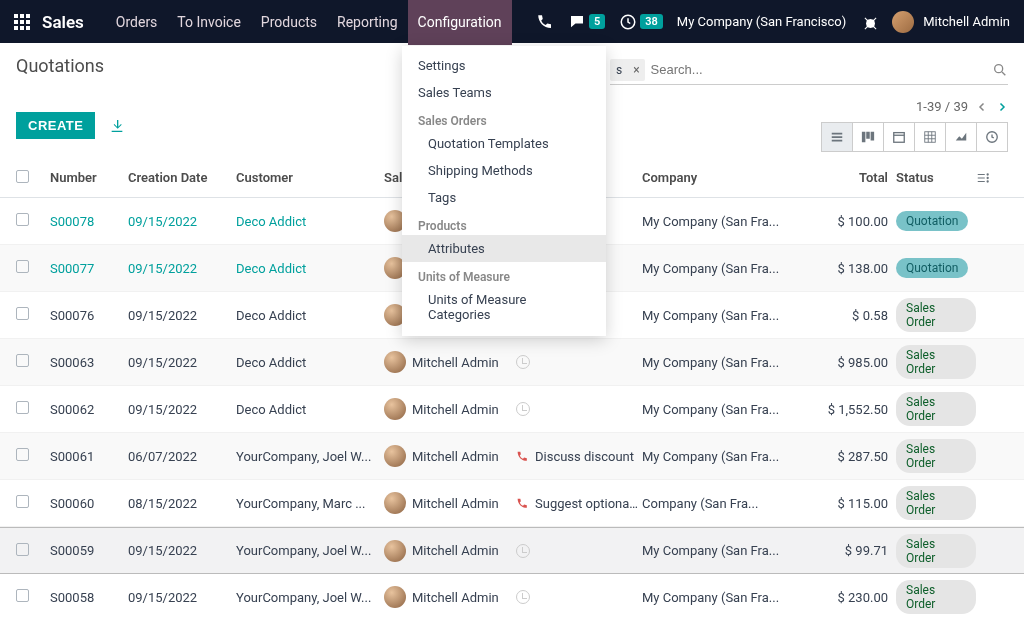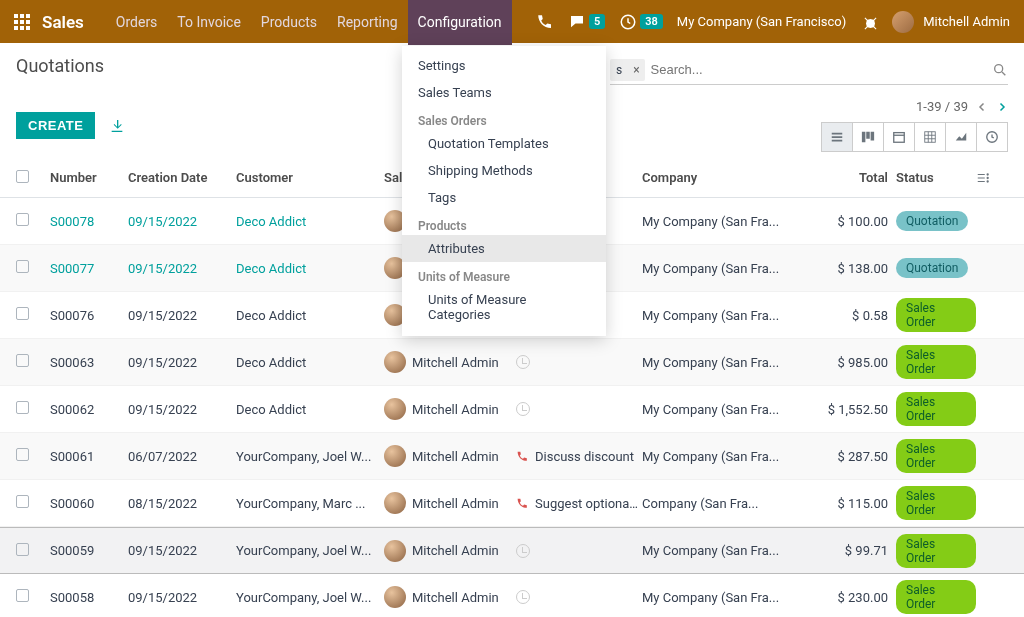--- a/index.html
+++ b/index.html
@@ -1,18 +1,18 @@
 <!DOCTYPE html>
 <html><head>
 <meta charset="utf-8">
 <style>
   *{box-sizing:border-box;margin:0;padding:0;}
   body{font-family:-apple-system,BlinkMacSystemFont,"Segoe UI",Roboto,"Helvetica Neue",Arial,sans-serif;font-size:13px;color:#374151;width:1024px;height:617px;overflow:hidden;background:#fff;}
   
-  .topbar{background:#a16207;height:43px;display:flex;align-items:center;color:#fff;padding:0 8px;position:relative;z-index:5;}
+  .topbar{background:#0f172a;height:43px;display:flex;align-items:center;color:#fff;padding:0 8px;position:relative;z-index:5;}
   .topbar .apps-icon{width:16px;height:16px;margin:0 8px 0 6px;display:grid;grid-template-columns:repeat(3,4px);grid-template-rows:repeat(3,4px);gap:2px;}
   .topbar .apps-icon span{background:#fff;width:4px;height:4px;}
   .topbar .brand{font-weight:600;font-size:17px;margin-left:4px;margin-right:22px;}
   .topbar .nav-item{color:#e2d7de;font-size:14px;padding:0 10px;height:46px;display:flex;align-items:center;cursor:pointer;}
   .topbar .nav-item.active{background:#5f4159;color:#fff;}
   .topbar .spacer{flex:1;}
   .topbar .right{display:flex;align-items:center;gap:14px;padding-right:6px;}
   .topbar .ico{width:18px;height:18px;fill:#fff;}
   .badge-sm{background:#00a09d;color:#fff;font-size:11px;padding:0 5px;border-radius:3px;font-weight:600;line-height:15px;}
   .topbar .ritem{display:flex;align-items:center;gap:3px;font-size:13px;color:#fff;}
@@ -56,21 +56,21 @@
   .trow:nth-child(even){background:#f9f9f9;}
   .trow.selrow{background:#f2f2f3;border-top:1px solid #bbb;border-bottom:1px solid #bbb;}
   .link{color:#00a09d;}
   .chk{width:13px;height:13px;border:1px solid #adb5bd;border-radius:2px;display:inline-block;}
   .sp-av{width:22px;height:22px;border-radius:50%;background:radial-gradient(circle at 35% 30%, #e8c39e, #8b6140);flex-shrink:0;}
   .clock{width:14px;height:14px;border:1.5px solid #ccc;border-radius:50%;position:relative;flex-shrink:0;}
   .clock::after{content:"";position:absolute;width:4px;height:5px;border-left:1.5px solid #ccc;border-bottom:1.5px solid #ccc;top:2px;left:5px;}
   .phone{width:13px;height:13px;flex-shrink:0;}
   .badge{padding:3px 10px;border-radius:10px;font-size:12px;display:inline-block;}
   .badge.q{background:#79c2c8;color:#115e63;}
-  .badge.so{background:#84cc16;color:#0d5e2a;}
+  .badge.so{background:#e5e5e5;color:#0d5e2a;border-radius:14px;}
   .ellip{white-space:nowrap;overflow:hidden;text-overflow:ellipsis;}
   
   .dropdown{position:absolute;left:402px;top:46px;width:204px;background:#fff;box-shadow:0 4px 16px rgba(0,0,0,.18);padding:6px 0 8px;z-index:20;font-size:13px;}
   .dropdown .it{padding:6px 16px;cursor:pointer;color:#374151;}
   .dropdown .hdr{padding:8px 16px 2px;color:#888;font-size:12px;font-weight:600;}
   .dropdown .sub{padding:6px 16px 6px 26px;cursor:pointer;}
   .dropdown .sub.hover{background:#e8e8e8;}
   .redbox{position:absolute;border:3px solid #e1261c;pointer-events:none;}
   
   .cp-right-col{display:flex;flex-direction:column;align-items:flex-end;}

